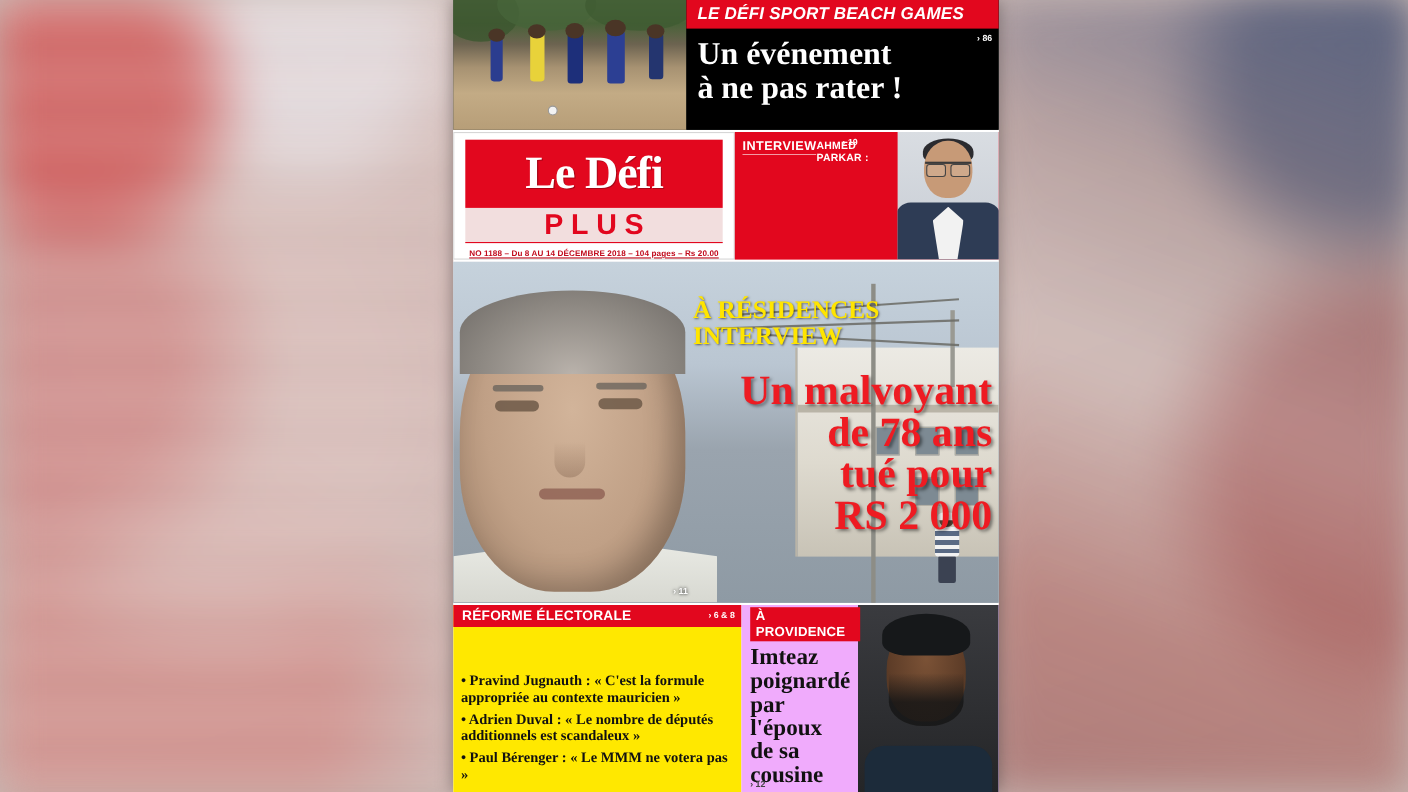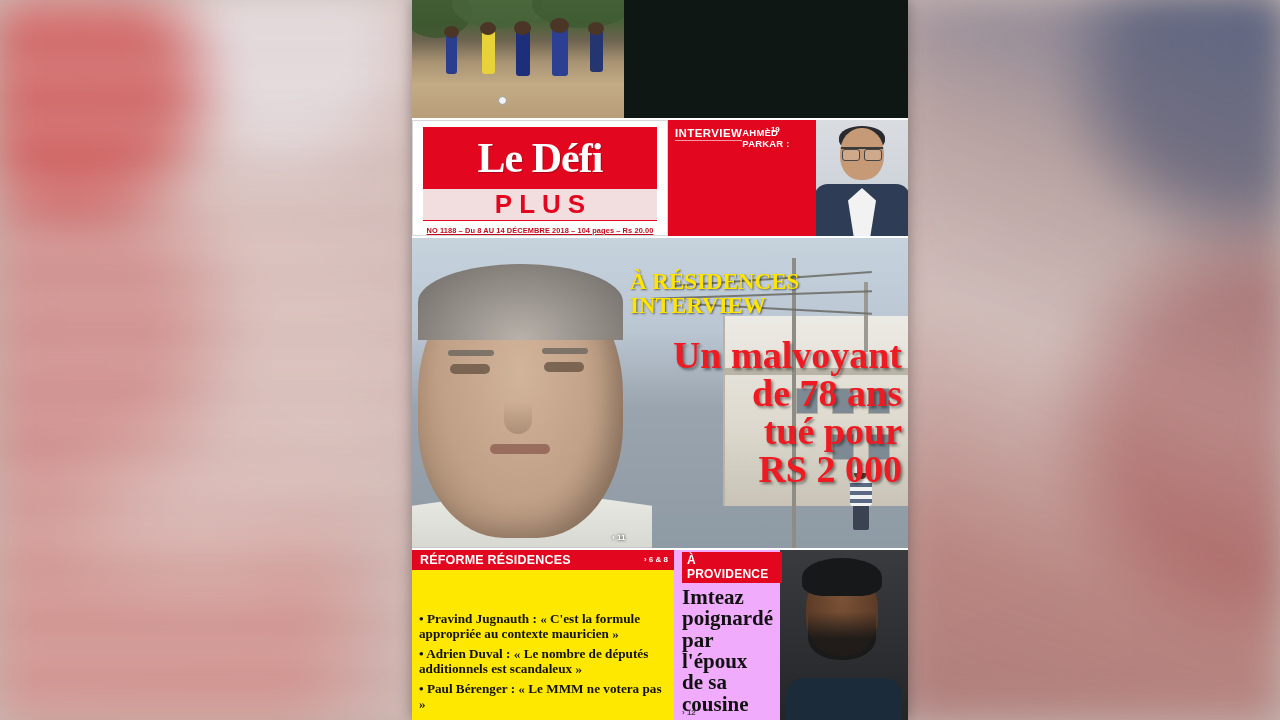--- a/index.html
+++ b/index.html
@@ -466,20 +466,30 @@
         <div class="tp-player" style="left:32px;top:26px;width:15px;height:12px;border-radius:50%;background:#4a3526;"></div>
         <div class="tp-player" style="left:70px;top:30px;width:13px;height:44px;background:#e8d23a;"></div>
         <div class="tp-player" style="left:68px;top:22px;width:16px;height:13px;border-radius:50%;background:#4a3526;"></div>
         <div class="tp-player" style="left:104px;top:30px;width:14px;height:46px;background:#1d2f7a;"></div>
         <div class="tp-player" style="left:102px;top:21px;width:17px;height:14px;border-radius:50%;background:#4a3526;"></div>
         <div class="tp-player" style="left:140px;top:28px;width:16px;height:48px;background:#2c3f93;"></div>
         <div class="tp-player" style="left:138px;top:18px;width:19px;height:15px;border-radius:50%;background:#4a3526;"></div>
         <div class="tp-player" style="left:178px;top:30px;width:13px;height:42px;background:#24356f;"></div>
         <div class="tp-player" style="left:176px;top:22px;width:16px;height:13px;border-radius:50%;background:#4a3526;"></div>
         <div class="tp-ball" style="left:86px;top:96px;"></div>
+      </div>
+      <div class="topband-text">
+        <div class="tb-redbar">
+          <span>LE DÉFI SPORT BEACH GAMES</span>
+        </div>
+        <div class="tb-head">
+          <div>Un événement</div>
+          <div>à ne pas rater !</div>
+        </div>
+        <div class="tb-page">› 86</div>
       </div>
     </div>
 
     <div class="masthead-row">
       <div class="masthead">
         <div class="logo-box">
           <span class="logo-text">Le Défi</span>
         </div>
         <div class="logo-plus-wrap">
           <span class="logo-plus">PLUS</span>
@@ -542,21 +552,21 @@
         <div>tué pour</div>
         <div>RS 2 000</div>
       </div>
       <div class="ms-page">› 11</div>
     </div>
 
     <div class="bottom-row">
 
       <div class="reforme">
         <div class="rf-bar">
-          <span class="t">RÉFORME RÉSIDENCES</span>
+          <span class="t">RÉFORME ÉLECTORALE</span>
           <span class="p">› 6 &amp; 8</span>
         </div>
         <div class="rf-list">
           <div class="rf-item">• Pravind Jugnauth : « C'est la formule appropriée au contexte mauricien »</div>
           <div class="rf-item">• Adrien Duval : « Le nombre de députés additionnels est scandaleux »</div>
           <div class="rf-item">• Paul Bérenger : « Le MMM ne votera pas »</div>
         </div>
       </div>
 
       <div class="providence">

